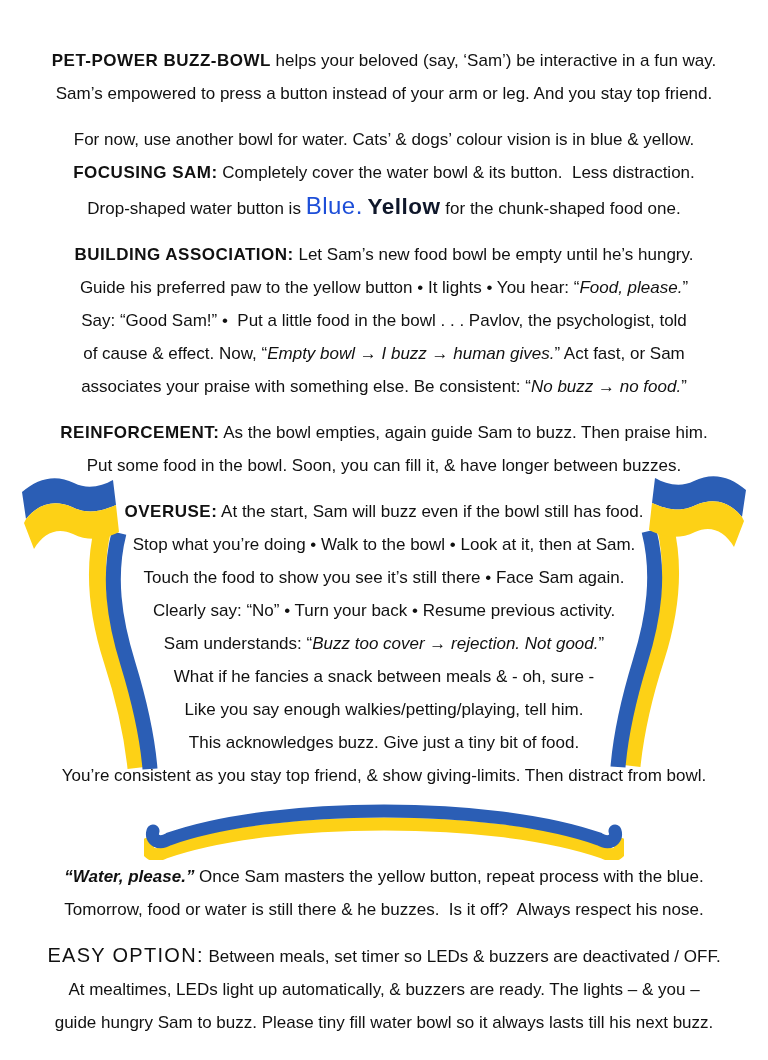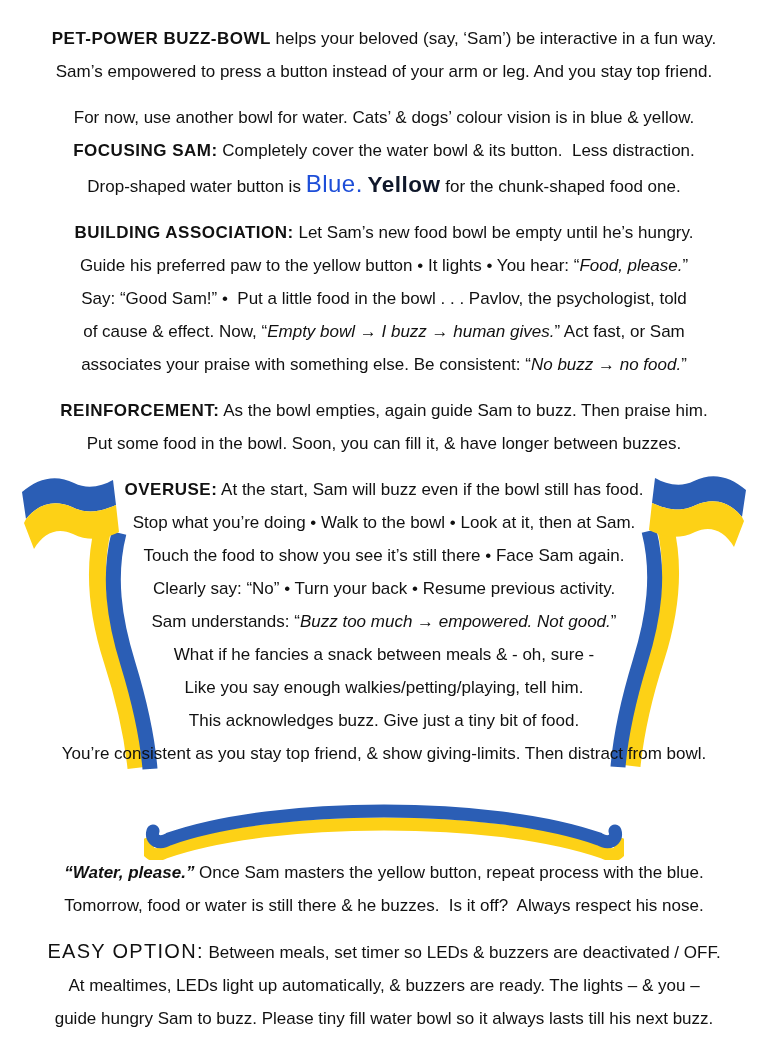--- a/index.html
+++ b/index.html
@@ -1,22 +1,22 @@
 <!DOCTYPE html>
 <html><head>
 <meta charset="utf-8">
 <style>
   html,body{margin:0;padding:0}
   body{
     width:768px;height:1060px;background:#ffffff;overflow:hidden;position:relative;
     font-family:"Liberation Sans","DejaVu Sans",sans-serif;color:#111111;
   }
-  #doc{padding-top:22px;text-align:center;position:relative;z-index:2}
+  #doc{padding-top:44px;text-align:center;position:relative;z-index:2}
   .para{margin-bottom:13px}
-  .para-water{margin-top:86px}
+  .para-water{margin-top:68px}
   .line{line-height:33px;font-size:17px;white-space:nowrap}
   .s-r{font-weight:400}
   .s-h{font-weight:700;letter-spacing:.5px}
   .s-hbig{font-weight:400;font-size:20px;letter-spacing:1.3px}
   .s-i{font-style:italic}
   .s-bi{font-weight:700;font-style:italic}
   .s-blue{font-weight:400;font-size:24px;letter-spacing:.5px;color:#1d4ed8}
   .s-yellow{font-weight:700;font-size:22.5px;letter-spacing:.5px;color:#0f172a}
   .decoration{position:absolute;pointer-events:none;z-index:1}
   #ribbon-left{left:18px;top:476px}
@@ -68,21 +68,21 @@
       </div>
       <div class="para para-reinforcement">
         <div class="line"><span class="s-h">REINFORCEMENT:</span><span class="s-r"> As the bowl empties, again guide Sam to buzz. Then praise him.</span></div>
         <div class="line"><span class="s-r">Put some food in the bowl. Soon, you can fill it, &amp; have longer between buzzes.</span></div>
       </div>
       <div class="para para-overuse">
         <div class="line"><span class="s-h">OVERUSE:</span><span class="s-r"> At the start, Sam will buzz even if the bowl still has food.</span></div>
         <div class="line"><span class="s-r">Stop what you’re doing • Walk to the bowl • Look at it, then at Sam.</span></div>
         <div class="line"><span class="s-r">Touch the food to show you see it’s still there • Face Sam again.</span></div>
         <div class="line"><span class="s-r">Clearly say: “No” • Turn your back • Resume previous activity.</span></div>
-        <div class="line"><span class="s-r">Sam understands: “</span><span class="s-i">Buzz too much → empowered. Not good.</span><span class="s-r">”</span></div>
+        <div class="line"><span class="s-r">Sam understands: “</span><span class="s-i">Buzz too cover → rejection. Not good.</span><span class="s-r">”</span></div>
         <div class="line"><span class="s-r">What if he fancies a snack between meals &amp; - oh, sure -</span></div>
         <div class="line"><span class="s-r">Like you say enough walkies/petting/playing, tell him.</span></div>
         <div class="line"><span class="s-r">This acknowledges buzz. Give just a tiny bit of food.</span></div>
         <div class="line"><span class="s-r">You’re consistent as you stay top friend, &amp; show giving-limits. Then distract from bowl.</span></div>
       </div>
       <div class="para para-water">
         <div class="line"><span class="s-bi">“Water, please.”</span><span class="s-r"> Once Sam masters the yellow button, repeat process with the blue.</span></div>
         <div class="line"><span class="s-r">Tomorrow, food or water is still there &amp; he buzzes.&nbsp; Is it off?&nbsp; Always respect his nose.</span></div>
       </div>
       <div class="para para-easy-option">

